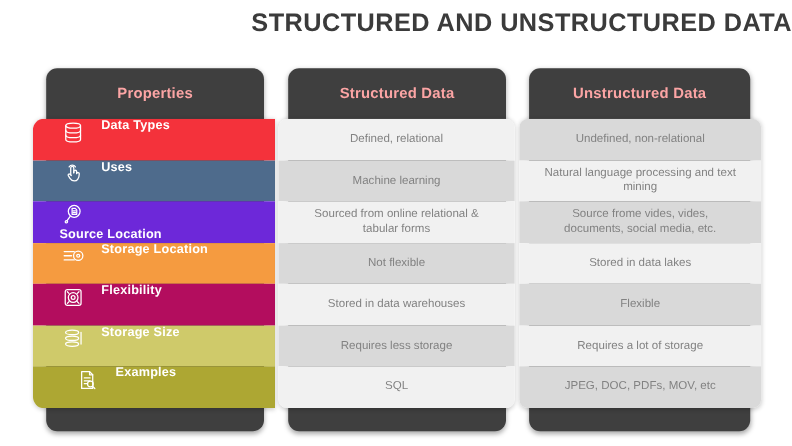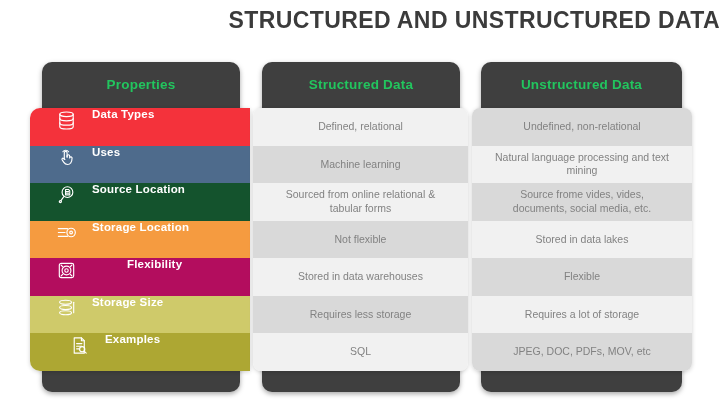--- a/index.html
+++ b/index.html
@@ -18,21 +18,21 @@
     position:absolute;top:62px;height:330px;border-radius:10px;
     background:var(--card-dark,#3f3f3f);
     box-shadow:0 2px 5px rgba(0,0,0,.35);
     z-index:1;
   }
   .card1{left:42px;width:198px;}
   .card2{left:262px;width:198px;}
   .card3{left:481px;width:201px;}
   .card-header{
     height:46px;line-height:46px;text-align:center;
-    color:#22c55e;font-size:13.5px;font-weight:bold;letter-spacing:.2px;
+    color:#fca5a5;font-size:13.5px;font-weight:bold;letter-spacing:.2px;
   }
   
   .tbody{
     position:absolute;top:108px;height:263px;z-index:2;
     display:flex;flex-direction:column;overflow:hidden;
     box-shadow:0 1px 4px rgba(0,0,0,.18);
   }
   .body1{left:30px;width:220px;border-radius:10px 0 0 10px;}
   .body2{left:253px;width:215px;border-radius:8px;}
   .body3{left:472px;width:220px;border-radius:8px;}
@@ -89,21 +89,21 @@
     <span class="picon">
       <svg viewBox="0 0 24 24" fill="none" stroke="#ffffff" stroke-width="1.2" stroke-linecap="round" stroke-linejoin="round">
         <path d="M9.7 13.5V7a1.45 1.45 0 0 1 2.9 0v4.6"></path>
         <path d="M12.6 11.6v-1.1a1.35 1.35 0 0 1 2.7 0v1.9a1.25 1.25 0 0 1 2.5.3c0 2.8-.9 4.2-1.5 5.1-.5.8-1.5 1.5-3.2 1.5-2.3 0-3-.8-4.1-2.5l-1.6-2.5c-.6-1 .7-2.1 1.6-1.3l1.3 1.1"></path>
         <path d="M8.2 6a3.6 3.6 0 0 1 6 0"></path>
       </svg>
     </span>
     <span class="plabel">Uses</span>
   </div>
 
-  <div class="prow" style="background-color: #14532d;">
+  <div class="prow" style="background-color: #6d28d9; flex-direction: column;">
     <span class="picon">
       <svg viewBox="0 0 24 24" fill="none" stroke="#ffffff" stroke-width="1.2" stroke-linecap="round" stroke-linejoin="round">
         <circle cx="13" cy="8.5" r="5.6"></circle>
         <path d="M11 5.7h3l1.4 1.4v4.2h-4.4z"></path>
         <path d="M11.8 8h2.4M11.8 9.7h2.4"></path>
         <path d="M9.2 13.2 6.2 17.3"></path>
         <circle cx="5.6" cy="18.3" r="1.1"></circle>
       </svg>
     </span>
     <span class="plabel">Source Location</span>
@@ -113,21 +113,21 @@
     <span class="picon">
       <svg viewBox="0 0 24 24" fill="none" stroke="#ffffff" stroke-width="1.2" stroke-linecap="round" stroke-linejoin="round">
         <path d="M3.5 8h9.5M3.5 12h7M3.5 16h9.5"></path>
         <circle cx="16.8" cy="12" r="4.4"></circle>
         <circle cx="16.8" cy="12" r="1.4"></circle>
       </svg>
     </span>
     <span class="plabel">Storage Location</span>
   </div>
 
-  <div class="prow" style="background-color: rgb(179, 13, 94); gap: 35px;">
+  <div class="prow" style="background-color: rgb(179, 13, 94);">
     <span class="picon">
       <svg viewBox="0 0 24 24" fill="none" stroke="#ffffff" stroke-width="1.2" stroke-linecap="round" stroke-linejoin="round">
         <rect x="4.5" y="4.5" width="15" height="15" rx="2"></rect>
         <circle cx="12" cy="12" r="4.6"></circle>
         <circle cx="12" cy="12" r="1.8"></circle>
         <path d="M6.5 6.5l1.5 1.5M17.5 6.5 16 8M6.5 17.5 8 16M17.5 17.5 16 16"></path>
       </svg>
     </span>
     <span class="plabel">Flexibility</span>
   </div>

